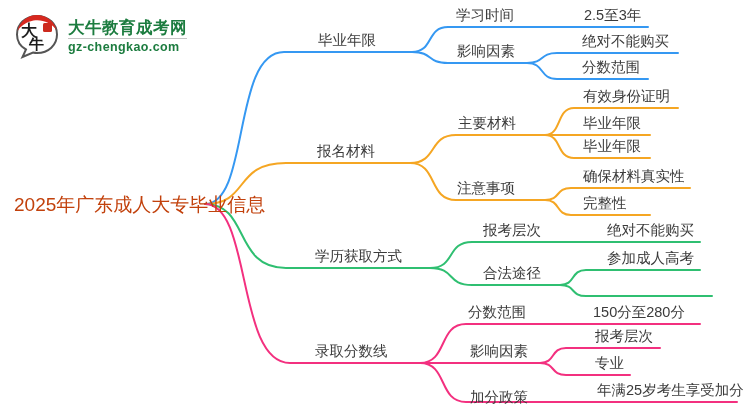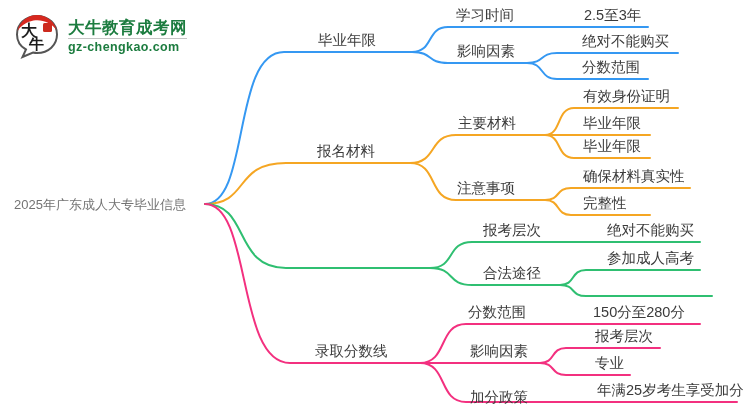--- a/index.html
+++ b/index.html
@@ -6,22 +6,22 @@
   .stage{
     position:relative;width:750px;height:410px;background:#ffffff;
     font-family:"Liberation Sans",sans-serif;overflow:hidden;
   }
   svg.links{position:absolute;left:0;top:0;}
   .node{
     position:absolute;white-space:nowrap;color:#3b3b3b;
     font-size:14.5px;line-height:16px;cursor:default;text-align:right;
   }
   .root-node{
-    position:absolute;white-space:nowrap;color:#737373;
-    font-size:13px;line-height:18px;
+    position:absolute;white-space:nowrap;color:#c2410c;
+    font-size:19px;line-height:18px;
   }
   
   .logo{position:absolute;left:12px;top:10px;display:flex;align-items:center;text-decoration:none;}
   .logo-mark{position:relative;width:50px;height:52px;}
   .logo-mark svg{position:absolute;left:0;top:0;}
   .mark-char{position:absolute;color:#1c1c1c;font-weight:bold;line-height:1;}
   .mark-char.top{left:9px;top:13px;font-size:16px;}
   .mark-char.bottom{left:17px;top:26px;font-size:15px;}
   .logo-text{margin-left:6px;display:flex;flex-direction:column;}
   .logo-brand{color:#1c7c3f;font-weight:bold;font-size:16.5px;line-height:19px;letter-spacing:.5px;}
@@ -93,20 +93,21 @@
 
   <div class="node" style="left:317px;top:143px">报名材料</div>
   <div class="node" style="left:458px;top:115px">主要材料</div>
   <div class="node" style="left:583px;top:88px">有效身份证明</div>
   <div class="node" style="left:583px;top:115px">毕业年限</div>
   <div class="node" style="left:583px;top:138px">毕业年限</div>
   <div class="node" style="left:457px;top:180px">注意事项</div>
   <div class="node" style="left:583px;top:168px">确保材料真实性</div>
   <div class="node" style="left:583px;top:195px">完整性</div>
 
+  <div class="node" style="left:315px;top:248px">学历获取方式</div>
   <div class="node" style="left:483px;top:222px">报考层次</div>
   <div class="node" style="left:607px;top:222px">绝对不能购买</div>
   <div class="node" style="left:483px;top:265px">合法途径</div>
   <div class="node" style="left:607px;top:250px">参加成人高考</div>
 
   <div class="node" style="left:315px;top:343px">录取分数线</div>
   <div class="node" style="left:468px;top:304px">分数范围</div>
   <div class="node" style="left:593px;top:304px">150分至280分</div>
   <div class="node" style="left:470px;top:343px">影响因素</div>
   <div class="node" style="left:595px;top:328px">报考层次</div>

